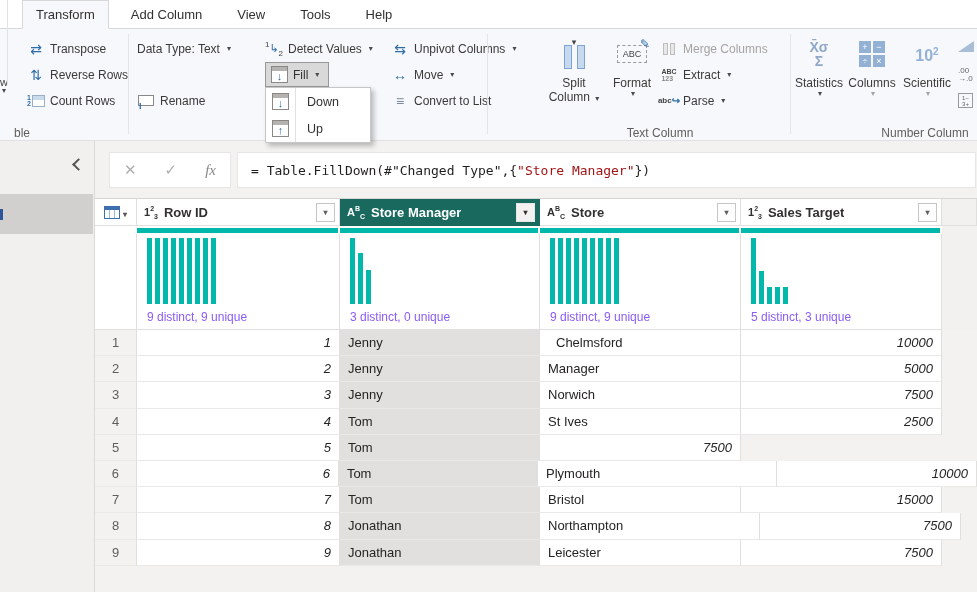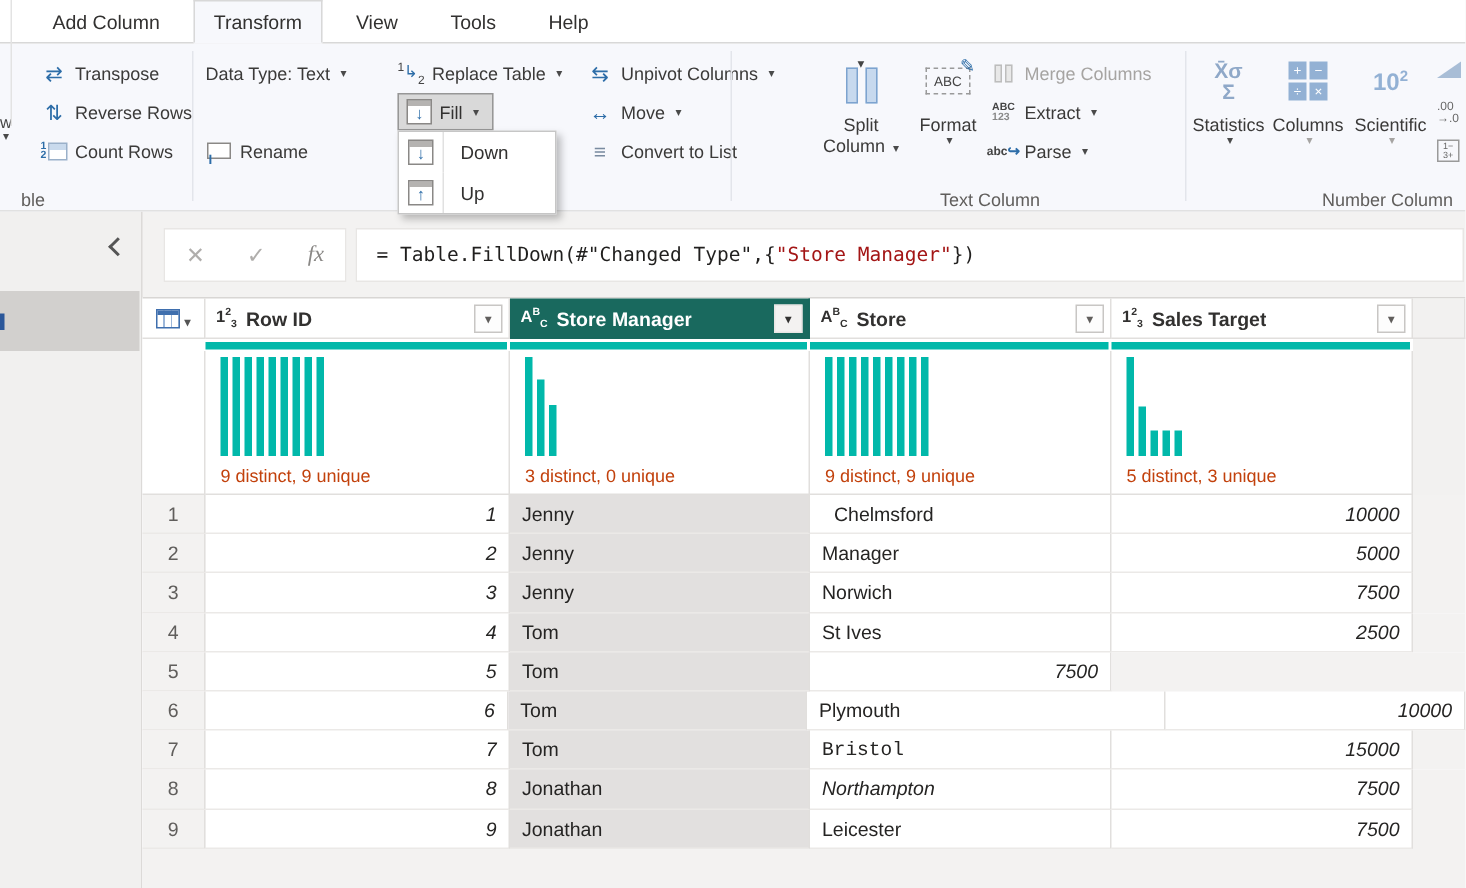--- a/index.html
+++ b/index.html
@@ -114,41 +114,41 @@
   .qcorner{width:42px}
   .qcell{padding-top:2px;padding-right:2px}
   .qbar{height:5px;background:#01b8aa}
   .qfiller{flex:1;background:#f2f1f0}
 
   .g-profile{display:flex;height:96px;background:#fff}
   .pcorner{width:42px;border-right:1px solid #e1dfdd;border-bottom:1px solid #e1dfdd}
   .pcell{border-right:1px solid #e1dfdd;border-bottom:1px solid #e1dfdd;position:relative;padding:4px 0 0 10px}
   .hist{display:flex;align-items:flex-end;gap:3px;height:66px}
   .bar{width:5px;background:#01b8aa}
-  .distinct{position:absolute;left:10px;bottom:5px;font-size:12px;color:#c2410c;white-space:nowrap}
+  .distinct{position:absolute;left:10px;bottom:5px;font-size:12px;color:#8b5cf6;white-space:nowrap}
   .pfiller{flex:1;background:#f2f1f0}
 
   .drow{display:flex;height:26.2px;background:#fff}
   .rn{width:42px;background:#f3f2f1;color:#605e5c;display:flex;align-items:center;justify-content:center;border-right:1px solid #e1dfdd;border-bottom:1px solid #ebe9e7;font-size:13px}
   .dcell{border-right:1px solid #e1dfdd;border-bottom:1px solid #ebe9e7;display:flex;align-items:center;padding:0 8px;white-space:nowrap;overflow:hidden}
   .dcell.num{justify-content:flex-end;font-style:italic}
   .dcell.sel{background:#e2e0df}
   .dfiller{flex:1;background:#f3f2f1}
   .g-after{height:30px;background:#f3f2f1}
 </style>
 </head>
 <body>
 
 <div id="root">
 
   <div id="left-edge-line"></div>
 
   <div id="tabbar">
+      <div class="tab active">Transform</div>
       <div class="tab">Add Column</div>
-      <div class="tab active">Transform</div>
       <div class="tab">View</div>
       <div class="tab">Tools</div>
       <div class="tab">Help</div>
     </div>
 
   <div id="ribbon">
     <div id="clip-left">
       <span>w</span>
       <span class="caret">▾</span>
     </div>
@@ -184,21 +184,21 @@
       <span class="ric">
           <span class="ic-rename"></span>
         </span>
       <span>Rename</span>
     </div>
 
     <div class="rbtn" style="left:265px;top:8px">
       <span class="ric ic-replace">
           <span class="arr">↳</span>
         </span>
-      <span>Replace Table</span>
+      <span>Detect Values</span>
       <span class="caret">▾</span>
     </div>
     <div id="fill-btn">
       <span class="fillic">↓</span>
       <span>Fill</span>
       <span class="caret">▾</span>
     </div>
 
     <div id="fill-menu">
         <div class="menu-item">
@@ -475,29 +475,29 @@
         <div class="dcell num" style="width: 203px;">6</div>
         <div class="dcell sel" style="width: 200px;">Tom</div>
         <div class="dcell" style="width: 240px;">Plymouth</div>
         <div class="dcell num" style="width: 201px;">10000</div>
         <div class="dfiller"></div>
       </div>
       <div class="drow">
         <div class="rn">7</div>
         <div class="dcell num" style="width: 203px;">7</div>
         <div class="dcell sel" style="width: 200px;">Tom</div>
-        <div class="dcell" style="width: 201px; font-family: Liberation Mono, monospace;">Bristol</div>
+        <div class="dcell" style="width: 201px;">Bristol</div>
         <div class="dcell num" style="width: 201px;">15000</div>
         <div class="dfiller"></div>
       </div>
       <div class="drow">
         <div class="rn">8</div>
         <div class="dcell num" style="width: 203px;">8</div>
         <div class="dcell sel" style="width: 200px;">Jonathan</div>
-        <div class="dcell" style="width: 201px; font-style: italic;">Northampton</div>
+        <div class="dcell" style="width: 220px;">Northampton</div>
         <div class="dcell num" style="width: 201px;">7500</div>
         <div class="dfiller"></div>
       </div>
       <div class="drow">
         <div class="rn">9</div>
         <div class="dcell num" style="width: 203px;">9</div>
         <div class="dcell sel" style="width: 200px;">Jonathan</div>
         <div class="dcell" style="width: 201px; text-align: right;">Leicester</div>
         <div class="dcell num" style="width: 201px;">7500</div>
         <div class="dfiller"></div>

